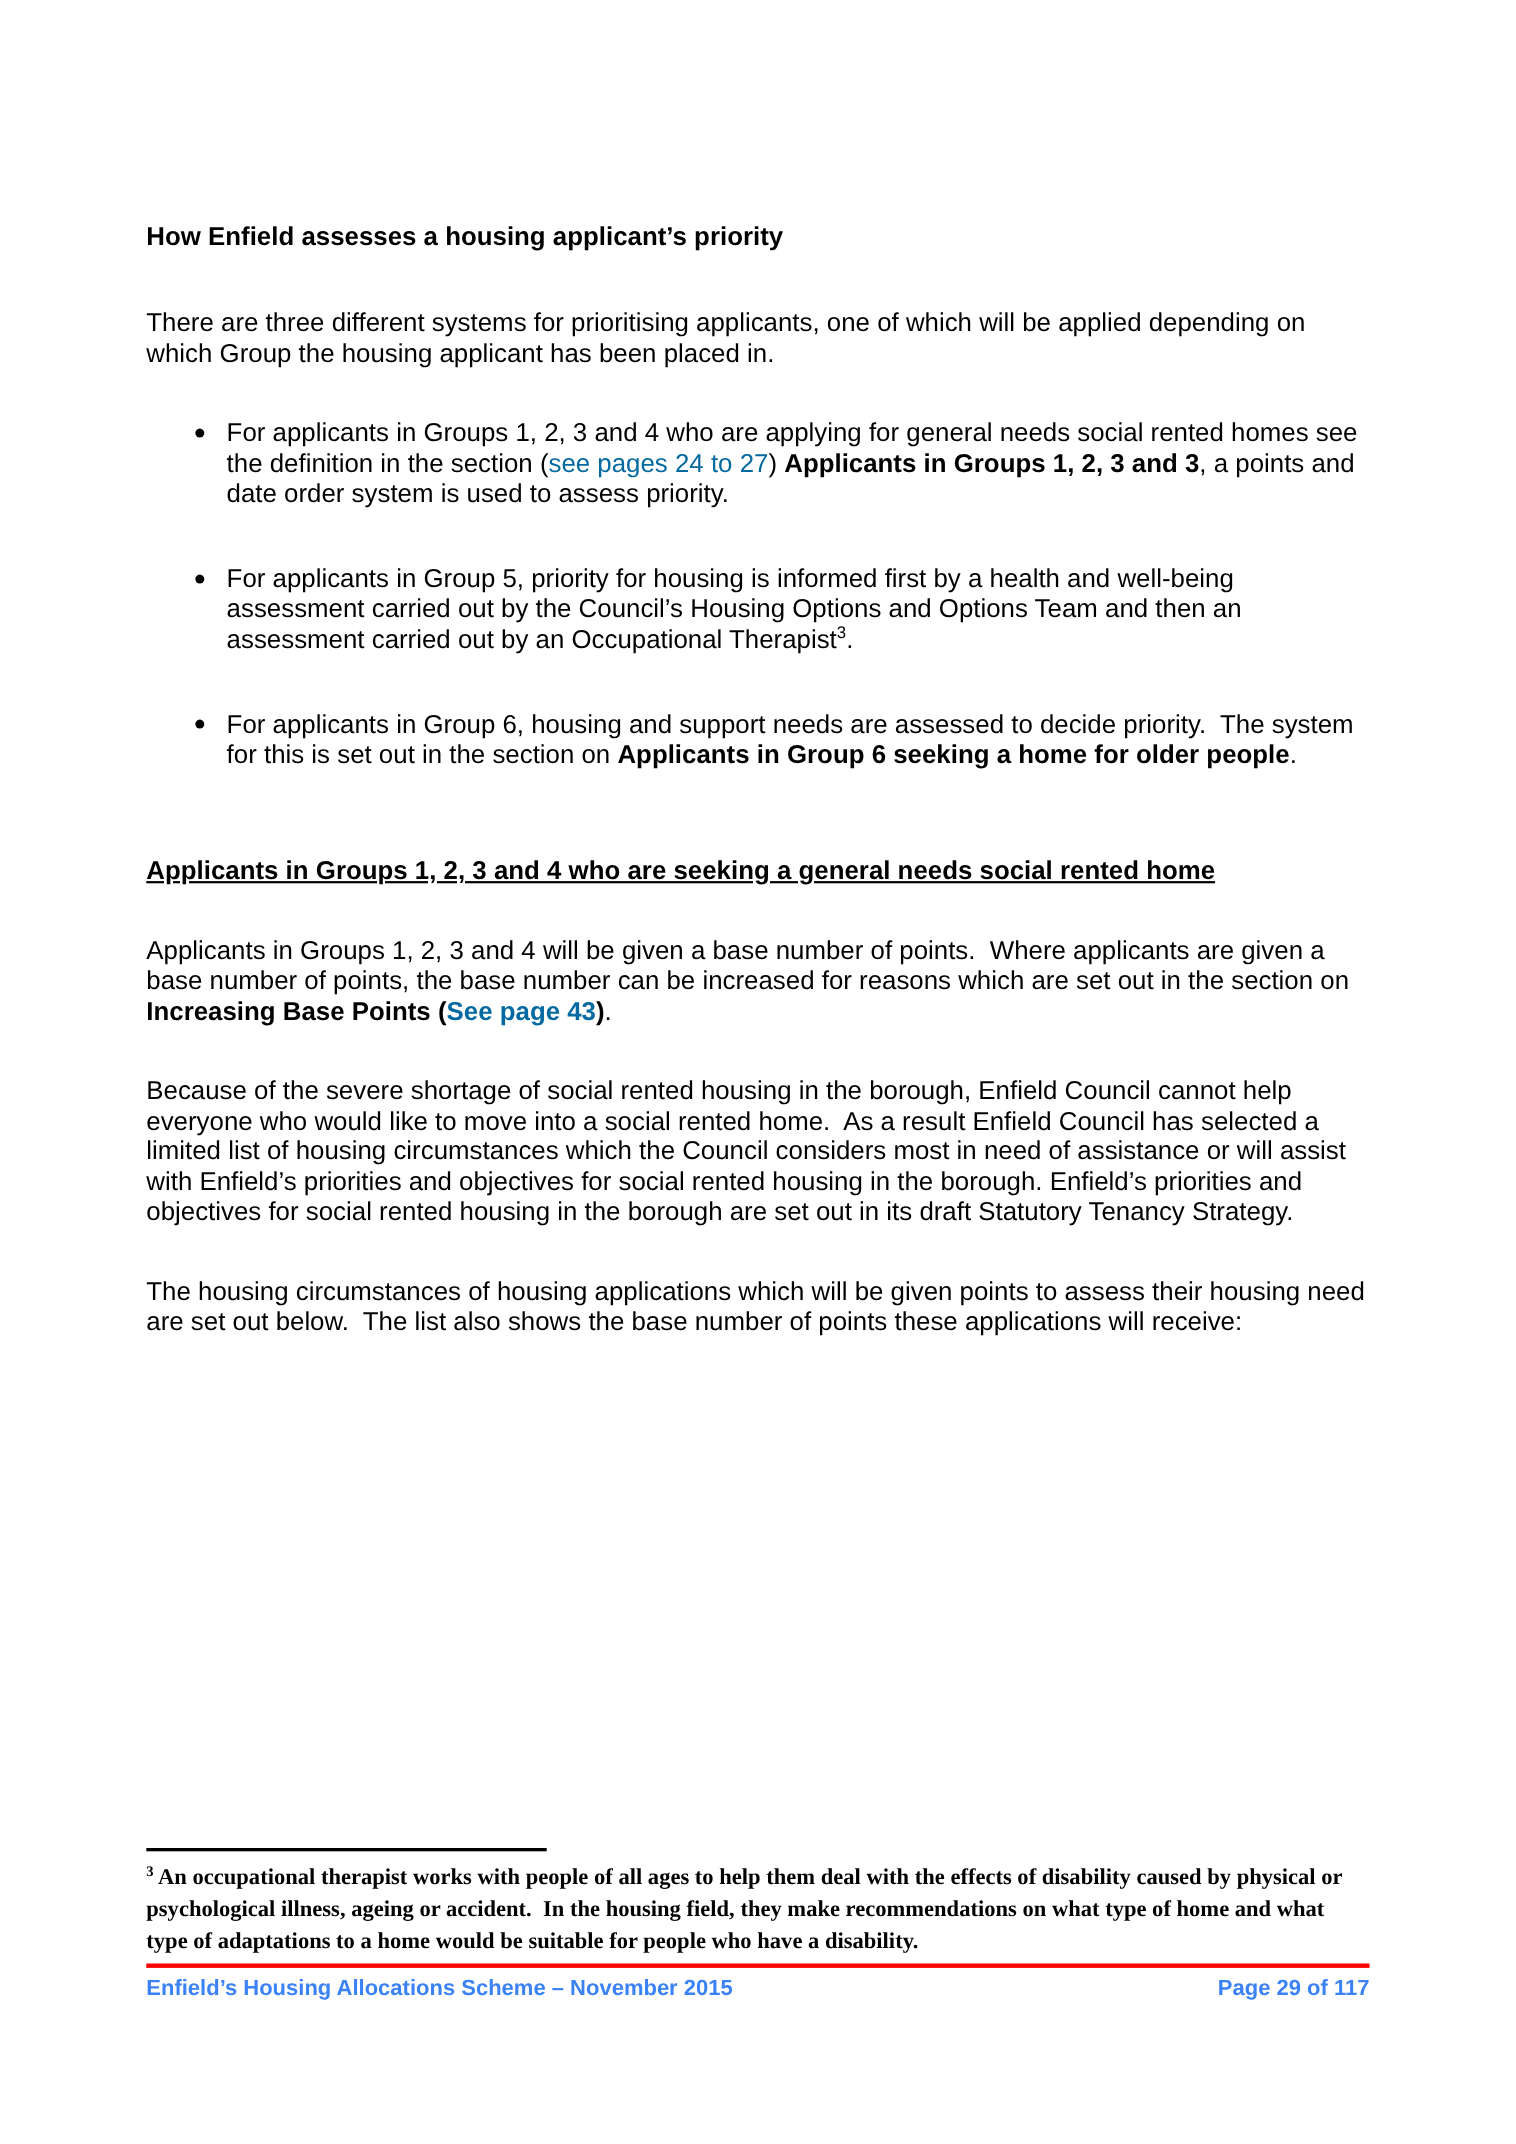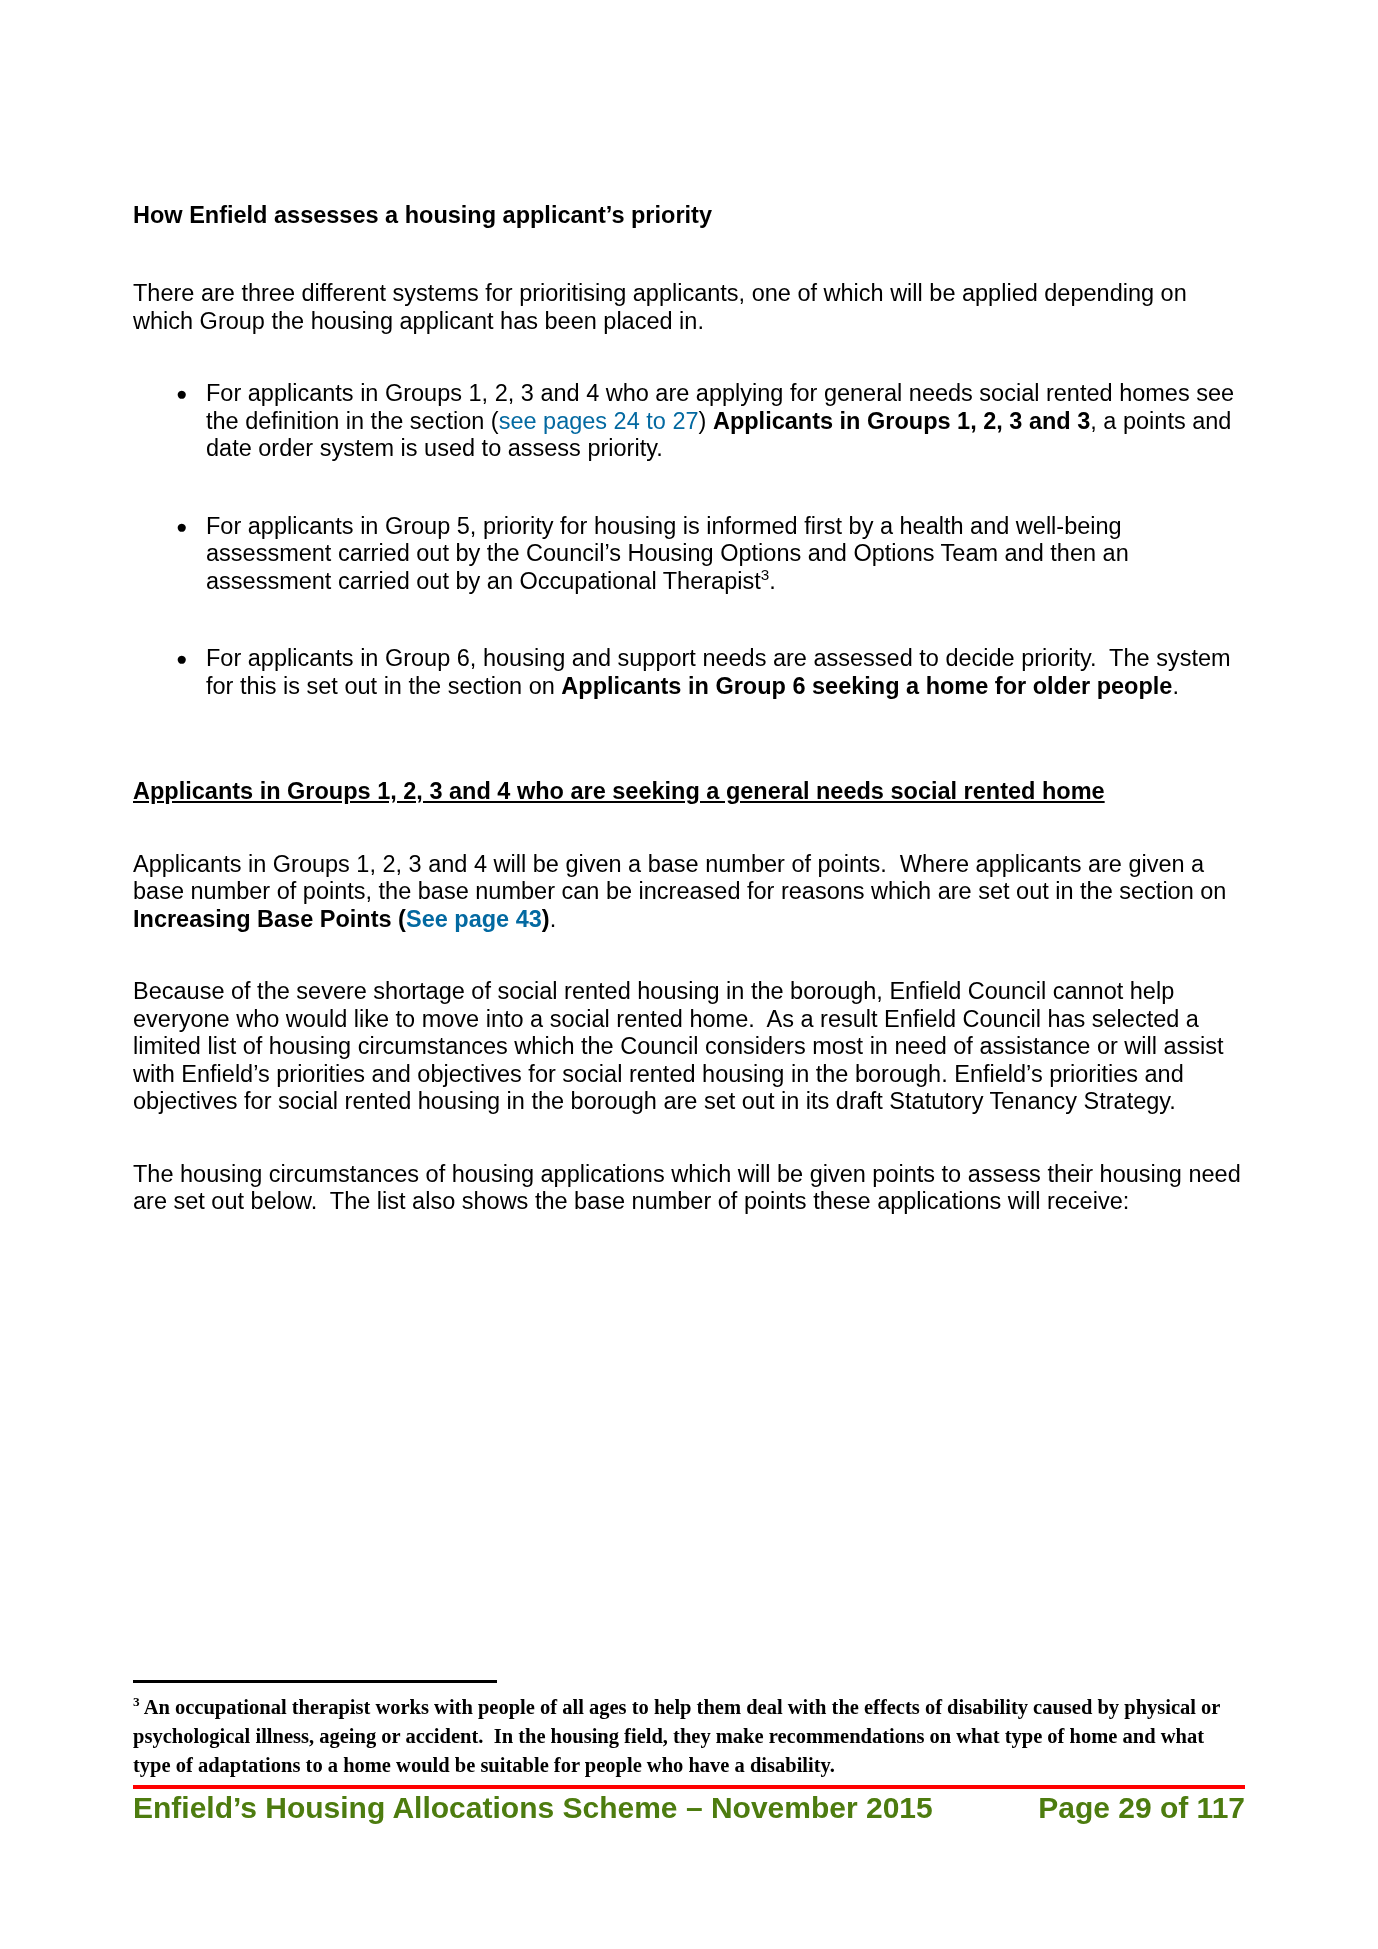--- a/index.html
+++ b/index.html
@@ -70,22 +70,22 @@
   }
   .footer-rule {
     margin-top: 5px;
     height: 4px;
     background: #ff0000;
   }
   .footer-row {
     margin-top: 5px;
     display: flex;
     justify-content: space-between;
-    color: #4d7c0f;
-    font-size: 30px;
+    color: #3b82f6;
+    font-size: 20px;
     line-height: 28px;
   }
 </style>
 </head>
 <body>
 
 <div class="page">
   <div class="content">
 
     <h1 class="doc-heading">How Enfield assesses a housing applicant’s priority</h1>

